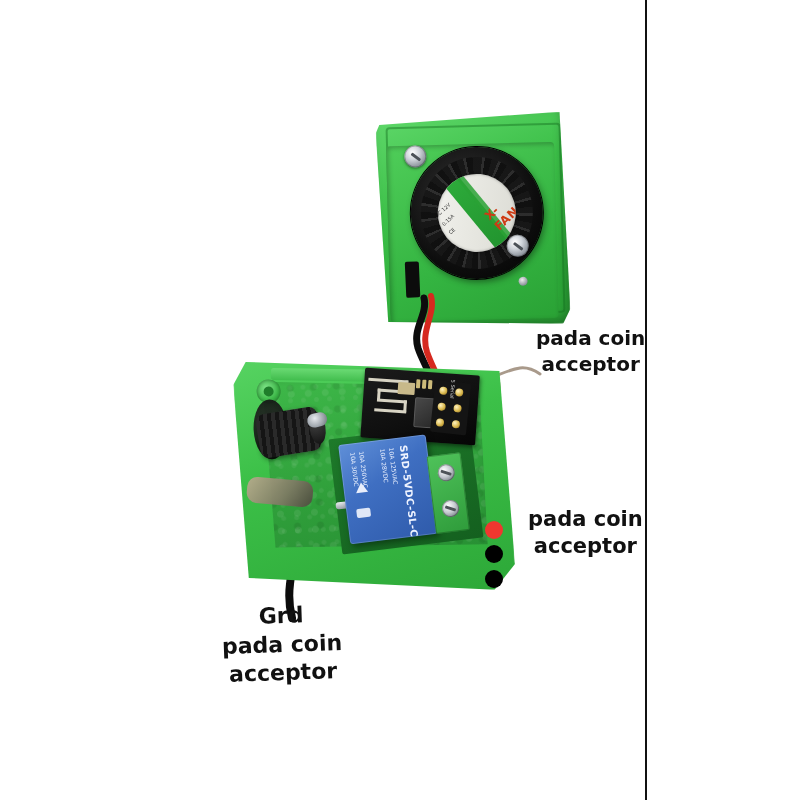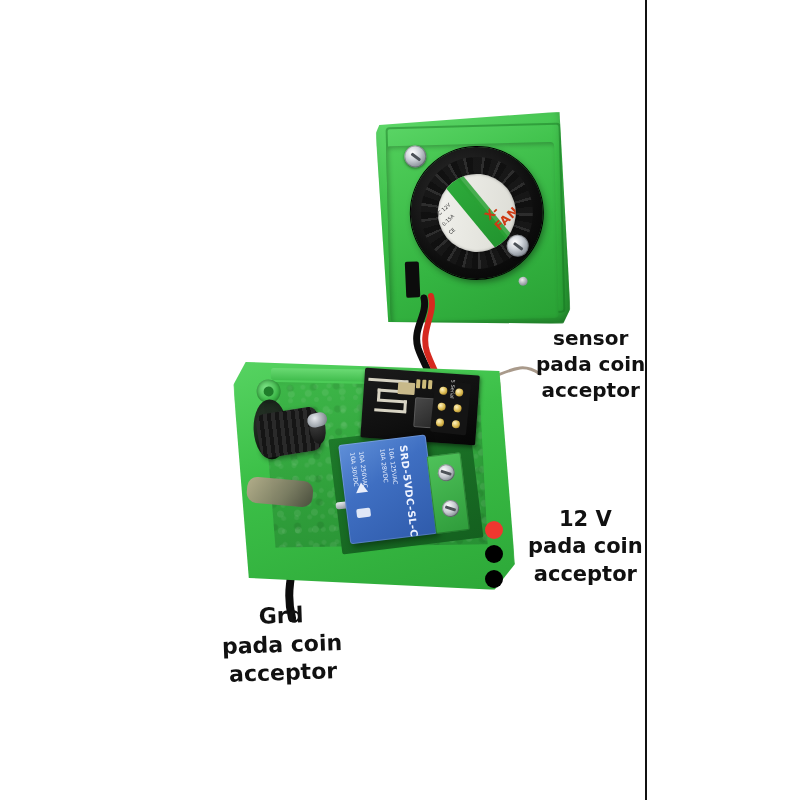--- a/index.html
+++ b/index.html
@@ -517,27 +517,25 @@
       <div class="term-screw" style="top:10px"></div>
       <div class="term-screw" style="top:46px"></div>
     </div>
   </div>
 
   <div class="callout-dot" id="dot-0" style="left: 485px; top: 521px; width: 18px; height: 18px; background: rgb(240, 55, 47);"></div>
   <div class="callout-dot" id="dot-1" style="left: 485px; top: 545px; width: 18px; height: 18px; background: rgb(0, 0, 0);"></div>
   <div class="callout-dot" id="dot-2" style="left: 485px; top: 570px; width: 18px; height: 18px; background: rgb(0, 0, 0);"></div>
 
   <div class="callout" id="callout-sensor">
-    <span class="ln">sensor</span>
     <span class="ln">pada coin</span>
     <span class="ln">acceptor</span>
   </div>
 
   <div class="callout" id="callout-12v">
-    <span class="ln">12 V</span>
     <span class="ln">pada coin</span>
     <span class="ln">acceptor</span>
   </div>
 
   <div class="callout" id="callout-grd">
     <span class="ln">Grd</span>
     <span class="ln">pada coin</span>
     <span class="ln">acceptor</span>
   </div>
 

